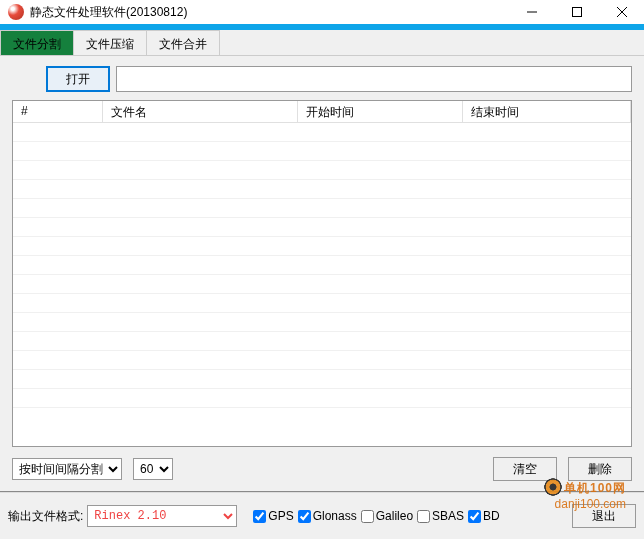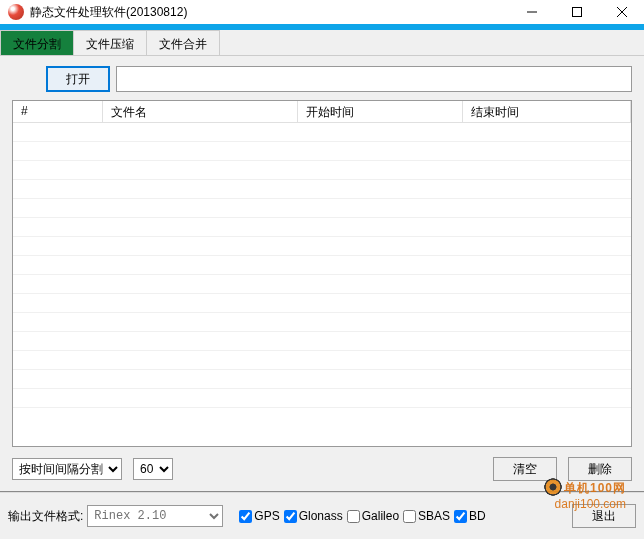--- a/index.html
+++ b/index.html
@@ -27,21 +27,21 @@
 .th0 { width: 90px; } .th1 { width: 195px; } .th2 { width: 165px; } .th3 { flex: 1; }
 .table-body { height: calc(100% - 22px); }
 .tr { height: 19px; border-bottom: 1px solid #f0f0f0; }
 
 .controls-row { display: flex; align-items: center; gap: 11px; margin-top: 10px; }
 select { height: 22px; border: 1px solid #999; background: #fff; padding: 0 2px; font-size: 12px; }
 .spacer { flex: 1; }
 .btn { width: 64px; height: 24px; border: 1px solid #999; background: #f0f0f0; cursor: pointer; }
 
 .footer { height: 48px; border-top: 1px solid #ccc; background: #f0f0f0; display: flex; align-items: center; padding: 0 8px; gap: 4px; position: relative; border-top: 2px groove #ddd; margin-top: 0; }
-.footer select { width: 136px; color: #737373; font-family: "Courier New", monospace; }
+.footer select { width: 150px; color: #ef4444; font-family: "Courier New", monospace; }
 .cb { width: 13px; height: 13px; }
 .footer label { display: flex; align-items: flex-end; gap: 2px; }
 
 .watermark { position: absolute; right: 18px; bottom: 28px; pointer-events: none; opacity: 0.9; text-align: right; }
 .watermark .wm-main { font-size: 18px; color: #d97010; font-weight: bold; letter-spacing: 1px; }
 .watermark .wm-sub { font-size: 12px; color: #d97010; }
 .wm-icon { display: inline-block; width: 18px; height: 18px; border-radius: 50%; background: radial-gradient(circle, #222 25%, #e78a18 30%, #e78a18 55%, #222 60%, #222 68%, transparent 70%); vertical-align: middle; margin-right: 2px; }
 </style>
 </head>
 <body>

